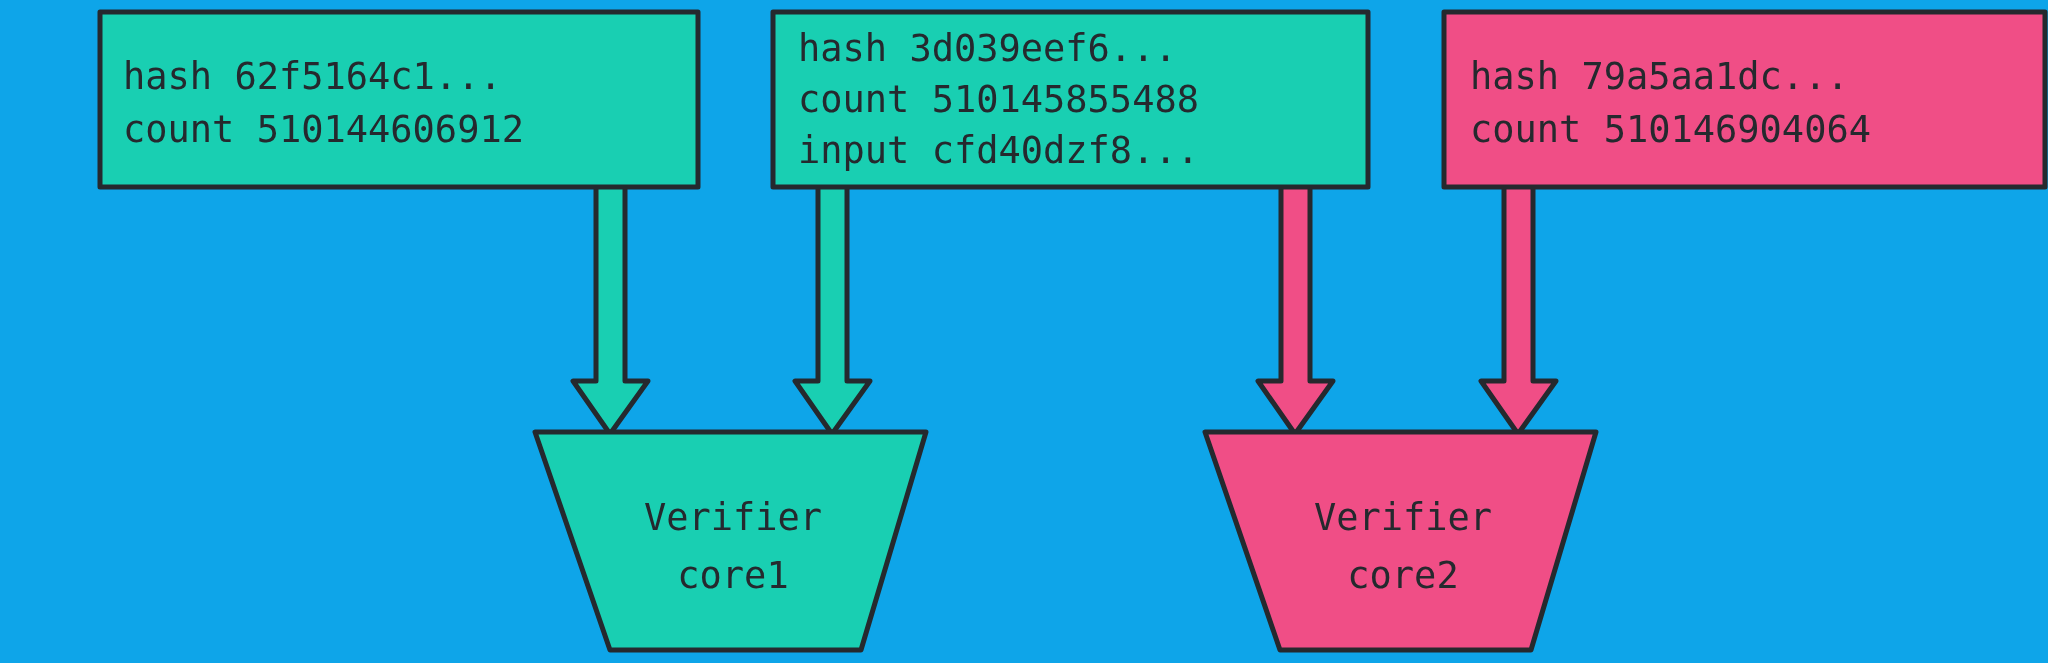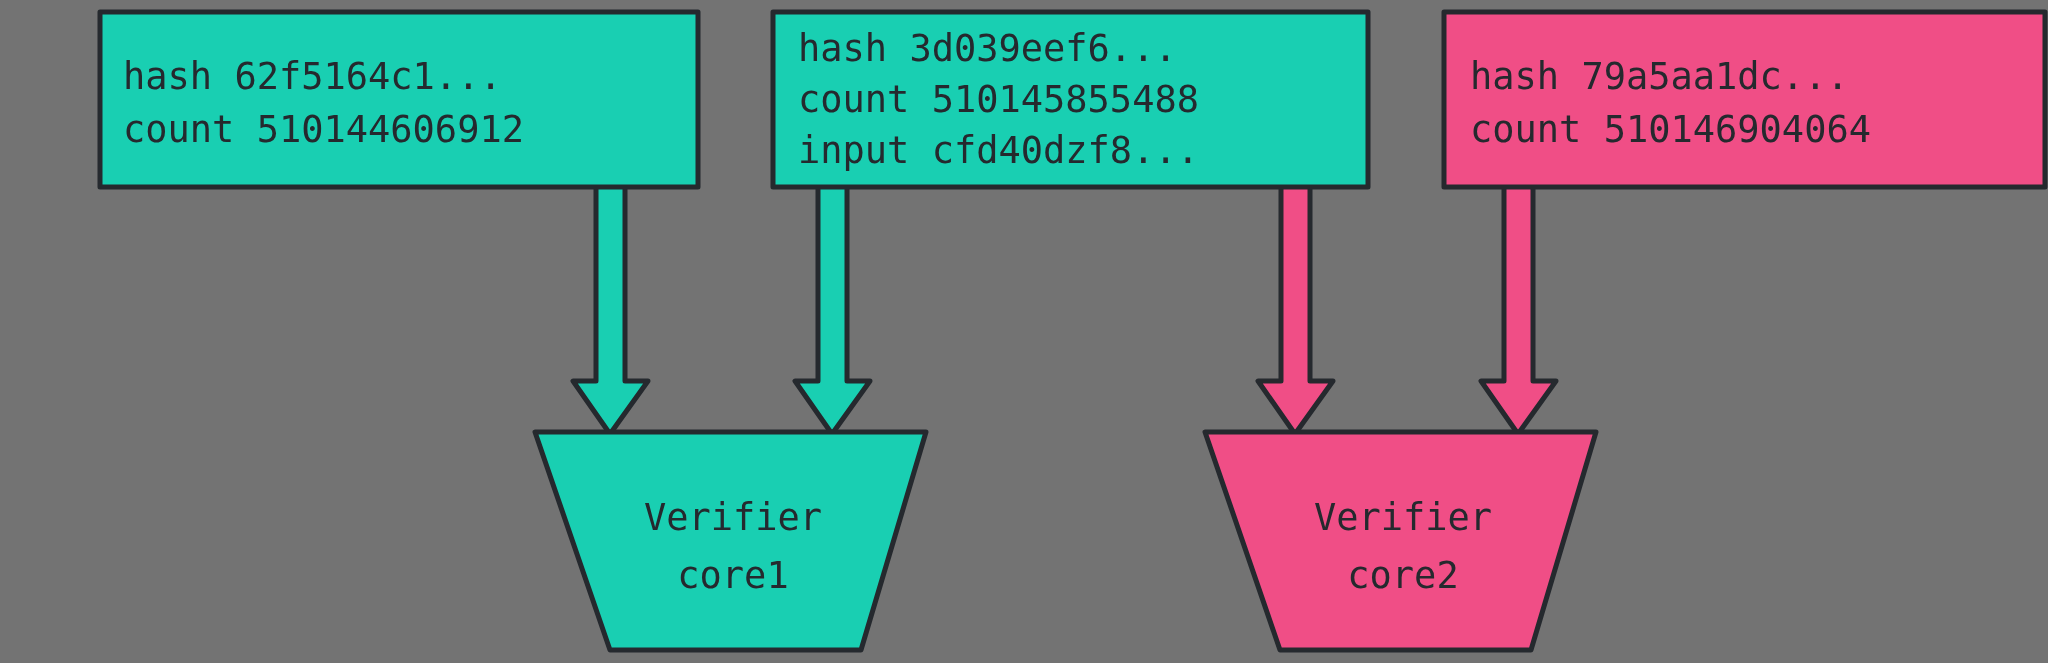--- a/index.html
+++ b/index.html
@@ -8,21 +8,21 @@
     padding: 0;
     background: #ffffff;
   }
   body {
     font-family: "DejaVu Sans Mono", monospace;
   }
   #diagram-root {
     position: relative;
     width: 2048px;
     height: 663px;
-    background: #737373;
+    background: #0ea5e9;
     overflow: hidden;
   }
   #flow-svg {
     position: absolute;
     left: 0;
     top: 0;
     width: 2048px;
     height: 663px;
     display: block;
   }

